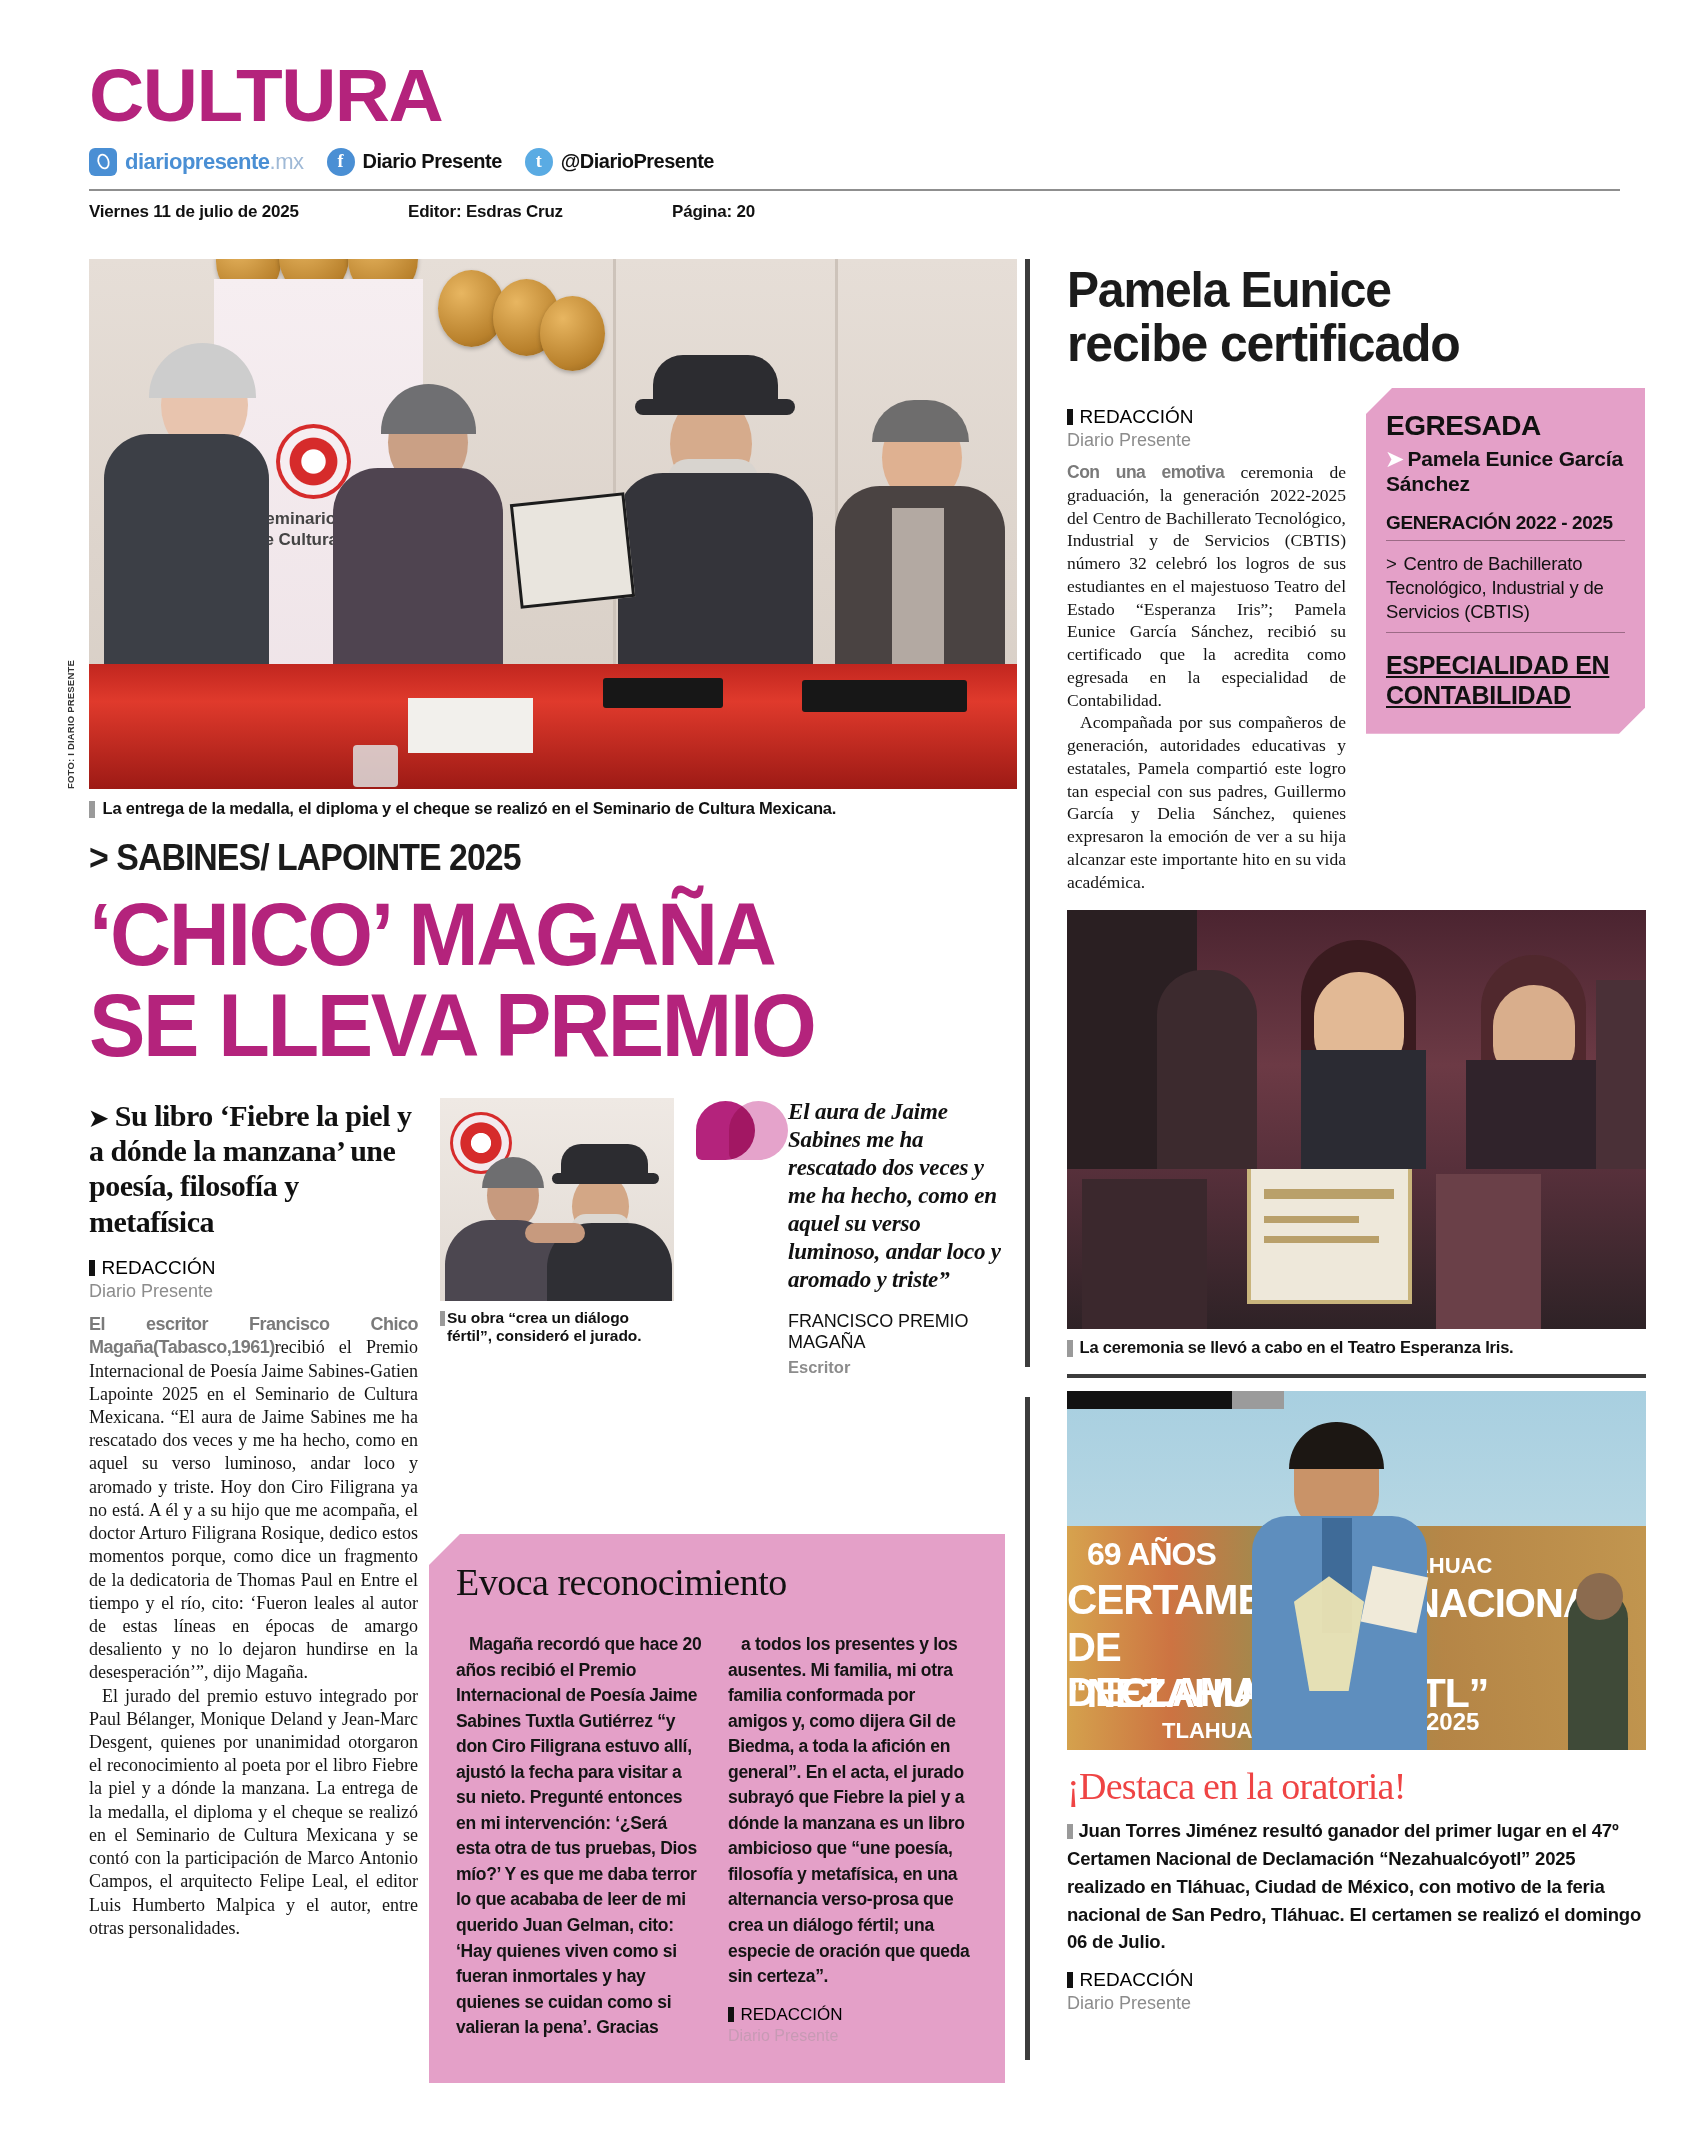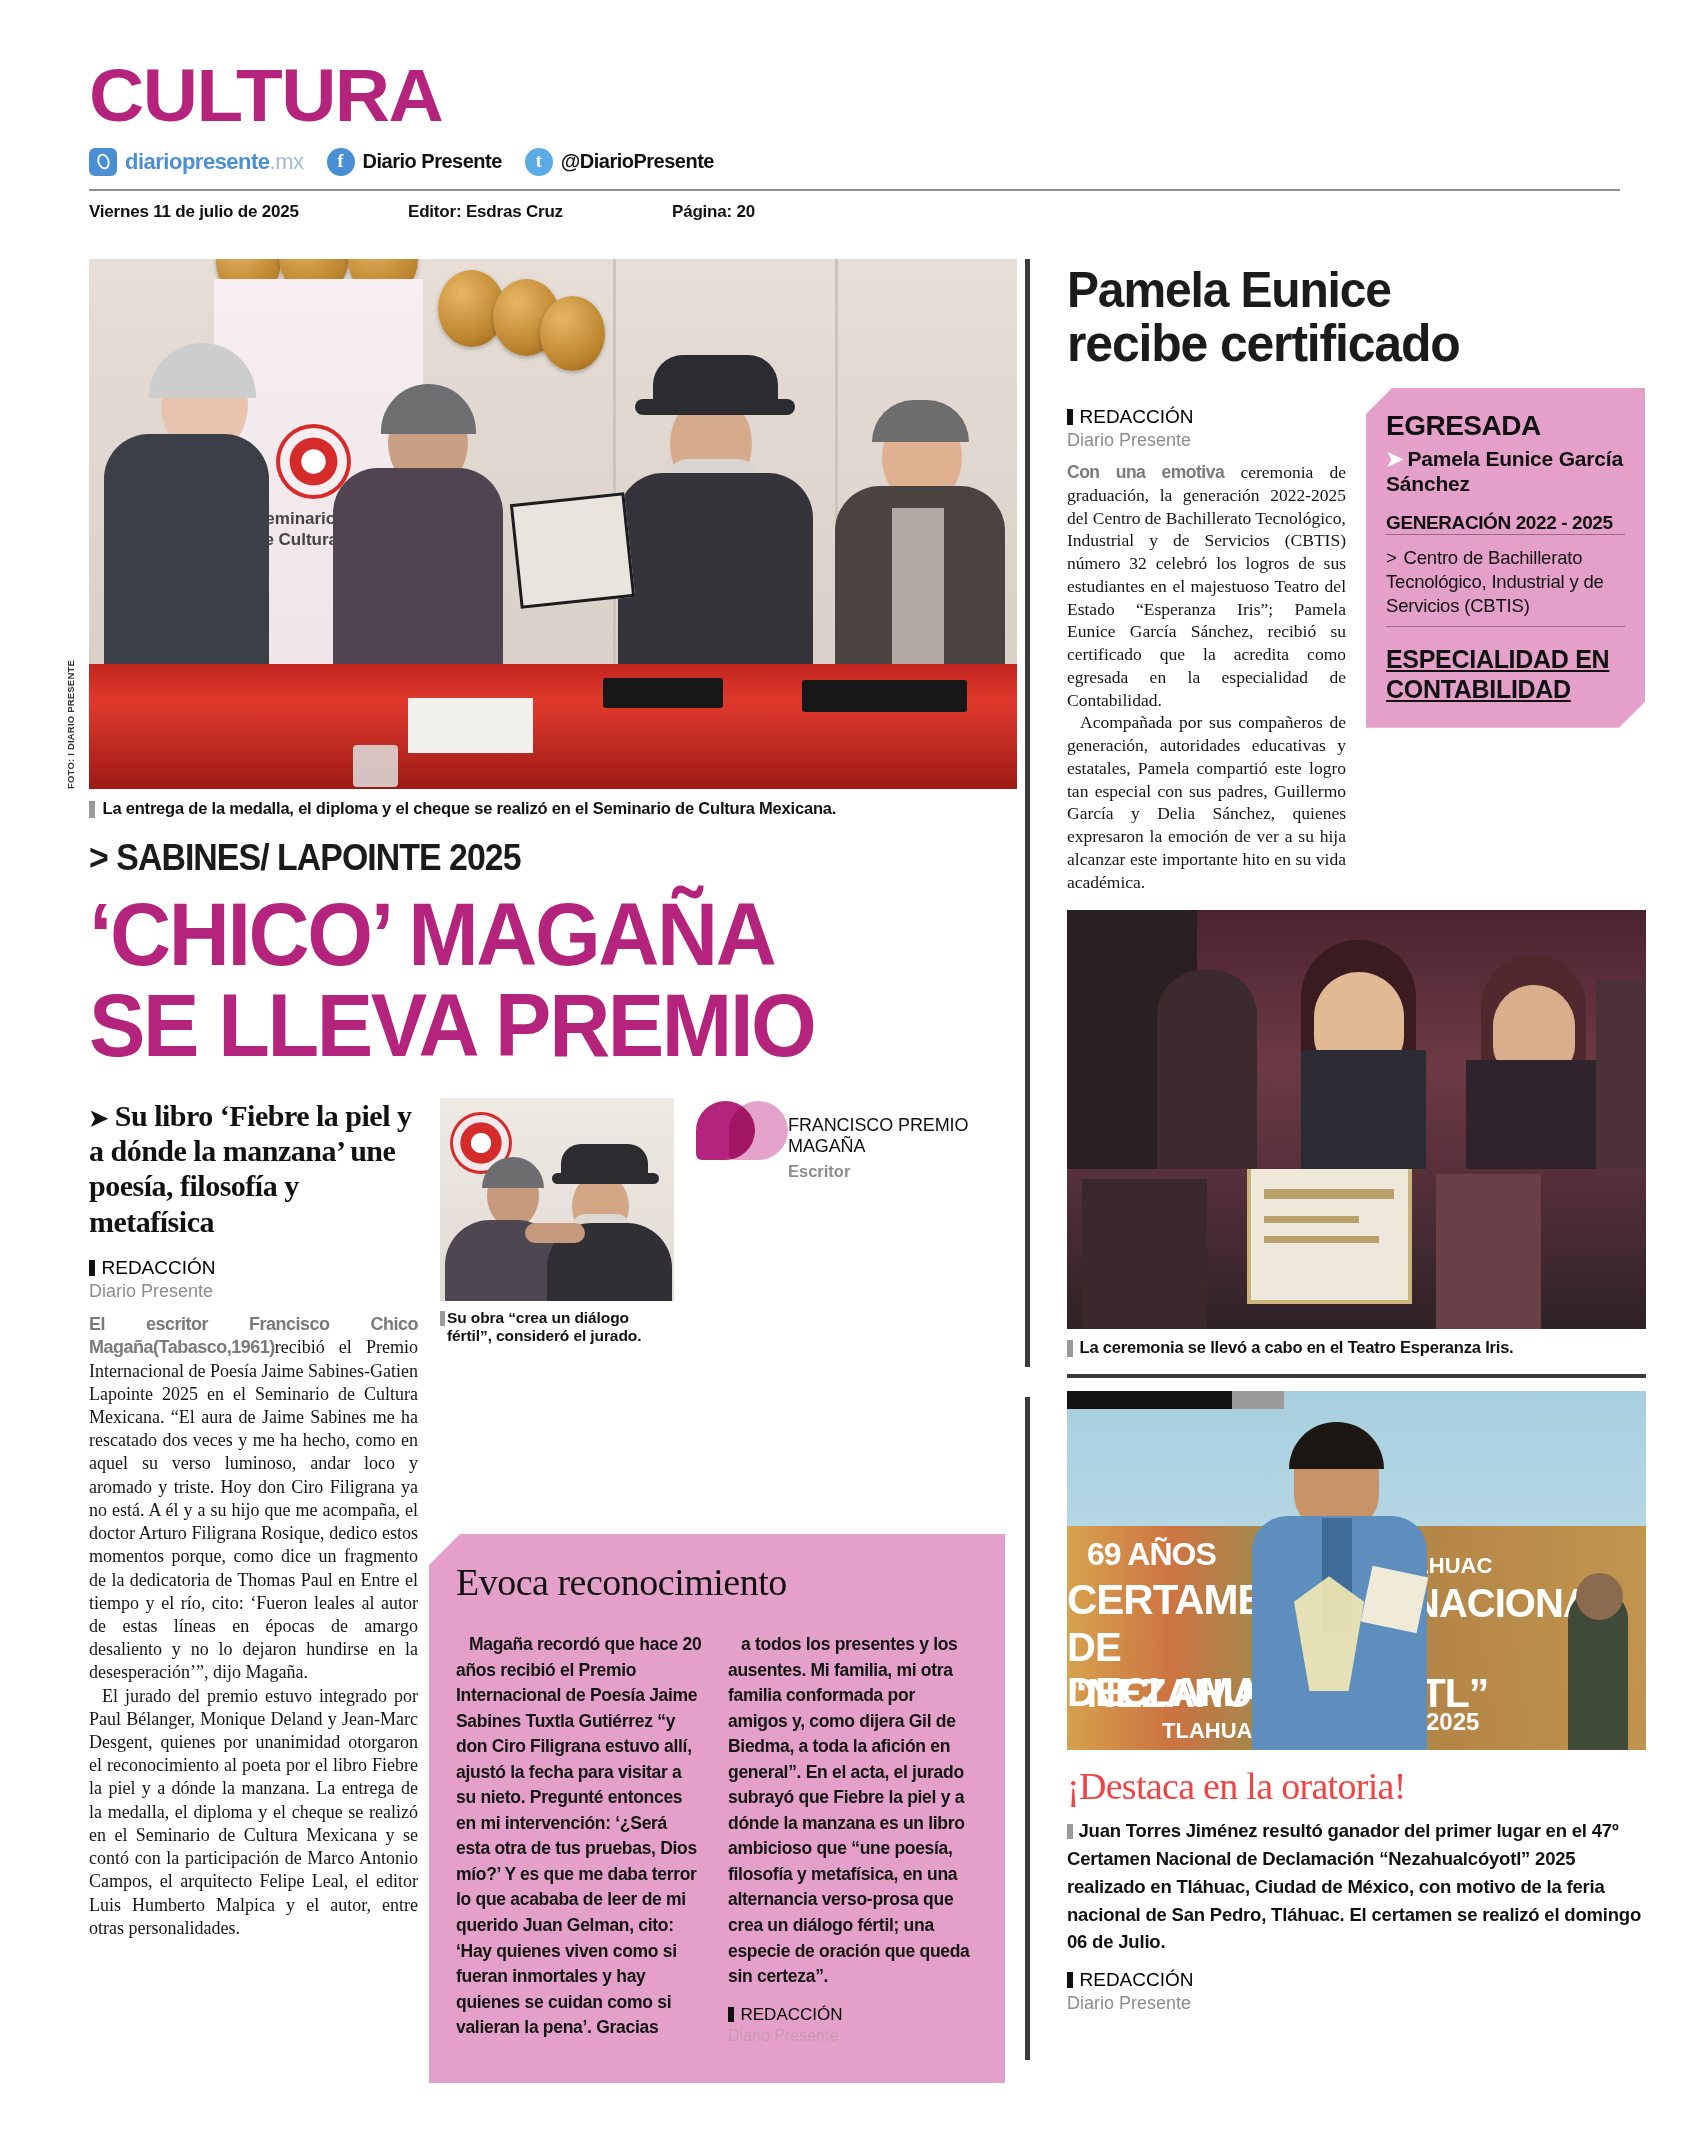--- a/index.html
+++ b/index.html
@@ -195,21 +195,21 @@
   .r-text-col .body-serif { font-size: 17.5px; line-height: 1.3; margin-top: 10px; }
 
   .egresada {
     width: 279px; background: #e4a0c8; align-self: flex-start;
     clip-path: polygon(26px 0, 100% 0, 100% calc(100% - 26px), calc(100% - 26px) 100%, 0 100%, 0 26px);
     padding: 22px 20px 24px 20px;
   }
   .eg-title { font-size: 28px; font-weight: 800; letter-spacing: -0.5px; color:#111; }
   .eg-name { font-size: 21px; font-weight: 700; line-height: 1.18; margin-top: 5px; letter-spacing:-0.2px; }
   .eg-name .arw { color: #fff; font-weight: 800; margin-right: 4px; }
-  .eg-gen { font-size: 19px; font-weight: 800; letter-spacing:-0.4px; margin-top: 15px; padding-bottom: 0; border-bottom: 1.5px solid #9c6a86; }
+  .eg-gen { font-size: 19px; font-weight: 800; letter-spacing:-0.4px; margin-top: 15px; padding-bottom: 6px; border-bottom: 1.5px solid #9c6a86; }
   .eg-school { font-size: 18.5px; line-height: 1.3; margin-top: 11px; padding-bottom: 8px; border-bottom: 1.5px solid #9c6a86; letter-spacing:-0.2px;}
   .eg-school .arw { margin-right: 7px; }
   .eg-spec { font-size: 25px; font-weight: 800; line-height: 1.2; margin-top: 17px; letter-spacing:-0.3px;text-decoration:underline; }
 
   .r-photo1 { position: relative; width: 579px; height: 259px; margin-top: 17px; overflow:hidden; background:#5b2a33; }
   .r-photo1b { position: relative; width: 579px; height: 160px; overflow:hidden; background:#6b3340; }
   .r-caption { display:flex; gap:7px; margin-top:9px; font-size:16.5px; font-weight:700; letter-spacing:-0.2px; }
 
   .hr-thick { border-top: 4px solid #3c3c3c; margin-top: 17px; }
 
@@ -364,20 +364,21 @@
         </div>
       </div>
 
       <div class="sub-right">
         <div class="quote-row">
           <div class="qmarks">
             <span class="qm a"></span>
               <span class="qm b"></span>
           </div>
           <div>
+            <div class="quote-text">El aura de Jaime Sabines me ha rescatado dos veces y me ha hecho, como en aquel su verso luminoso, andar loco y aromado y triste”</div>
             <div class="quote-attr">FRANCISCO PREMIO MAGAÑA</div>
             <div class="quote-role">Escritor</div>
           </div>
         </div>
       </div>
 
     </div>
   </div>
 
   <div class="evoca">

